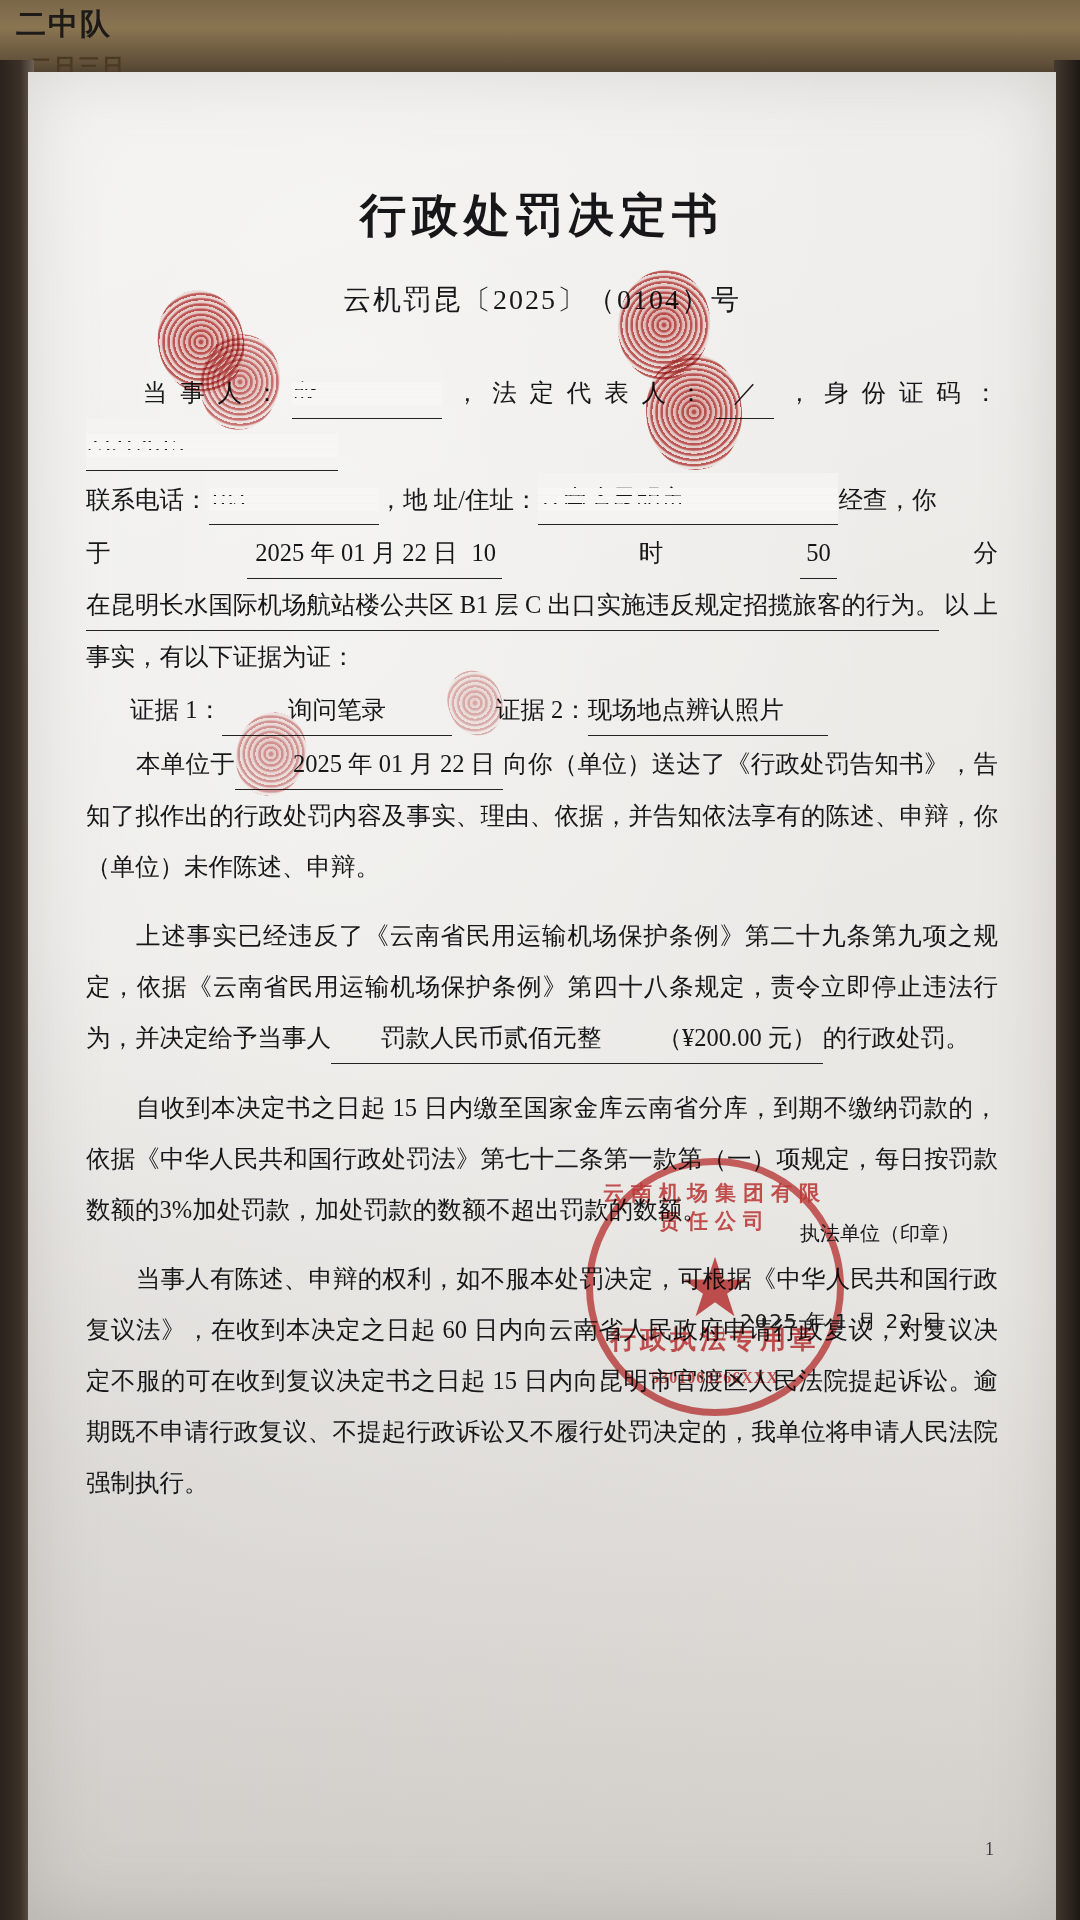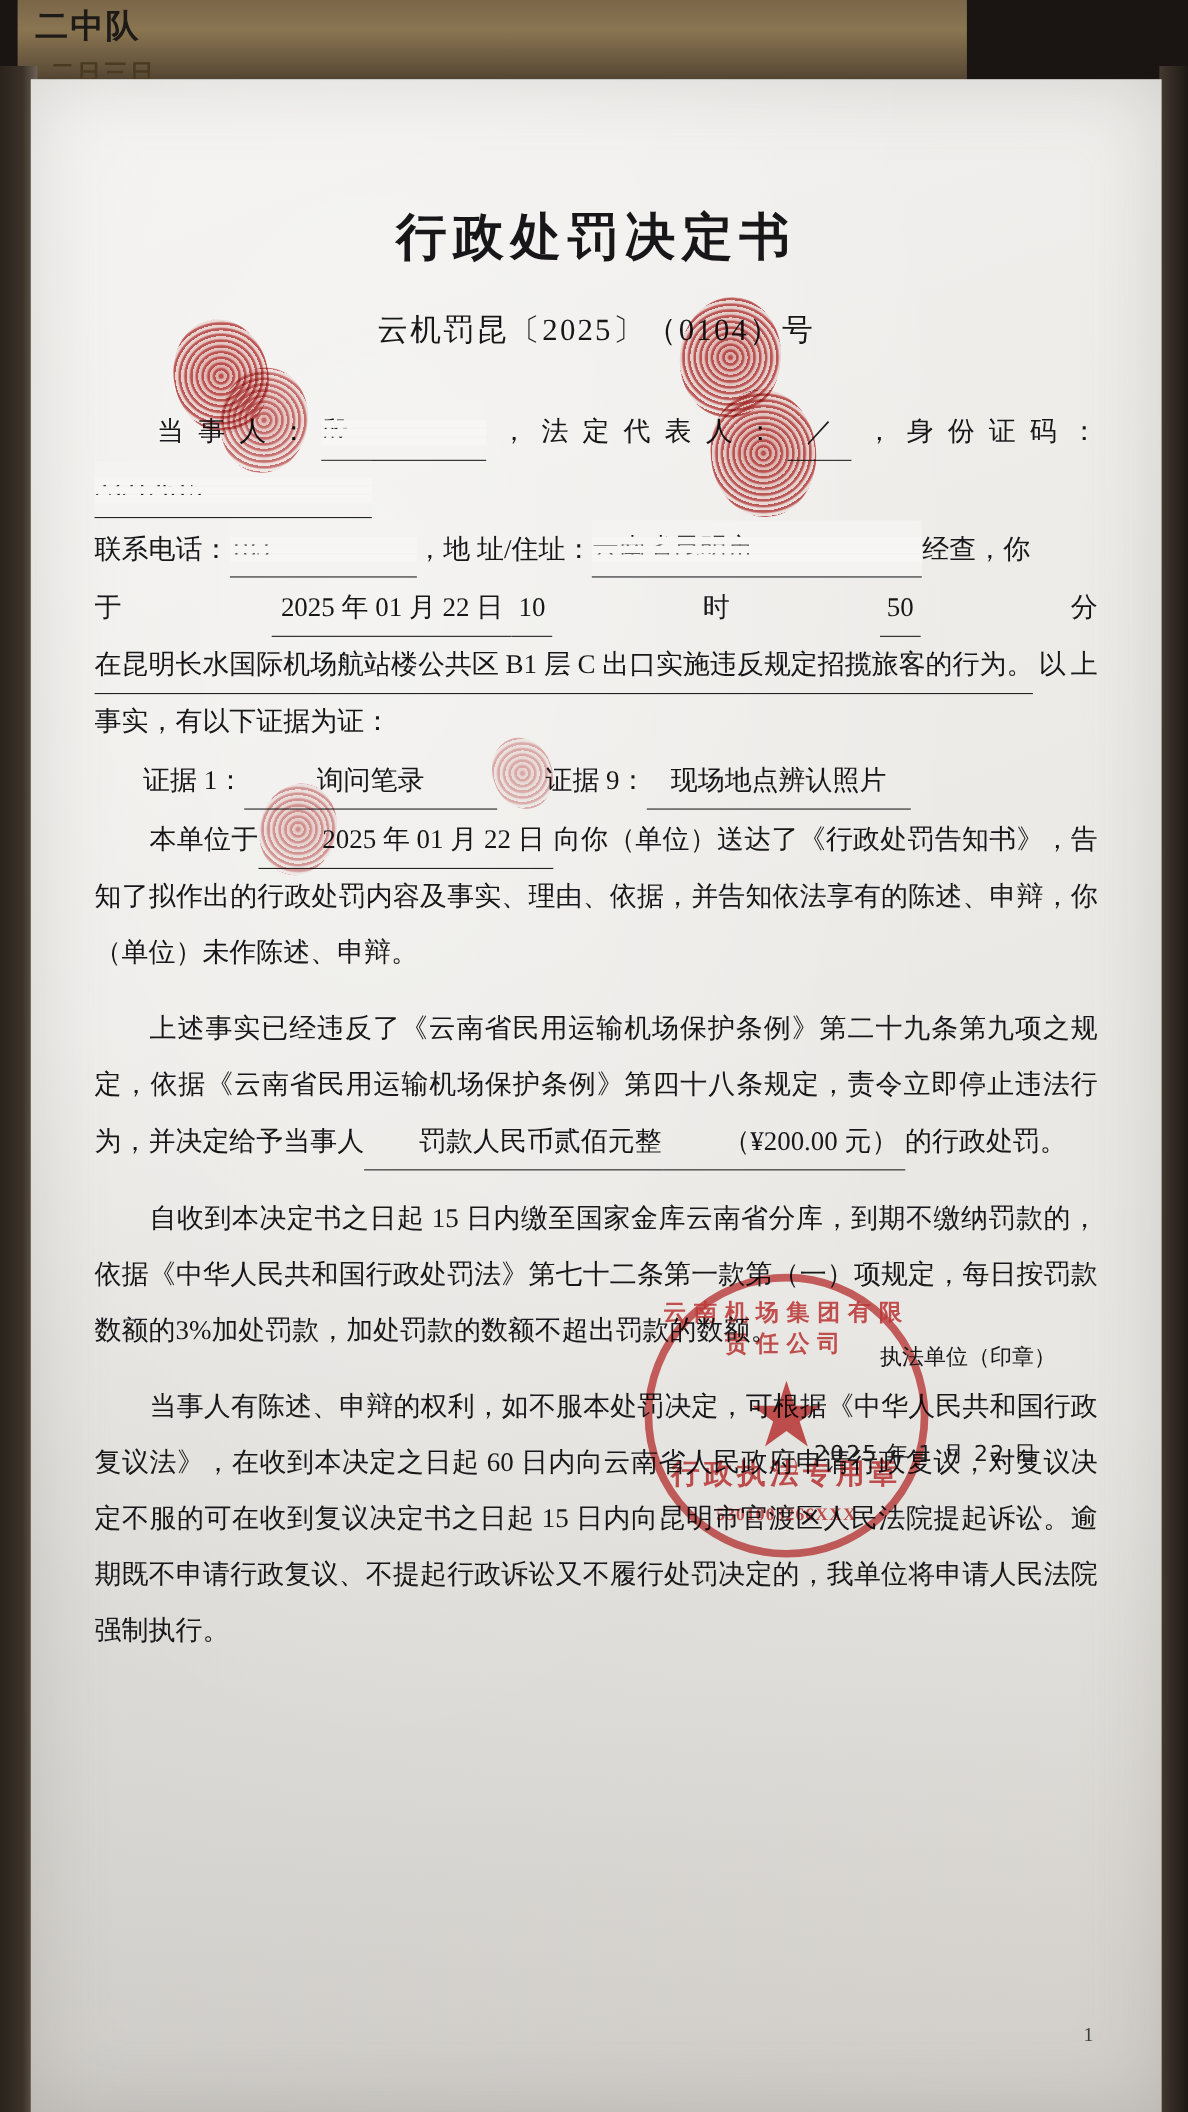--- a/index.html
+++ b/index.html
@@ -11,22 +11,22 @@
     width: 1080px;
     height: 1920px;
     position: relative;
     overflow: hidden;
     font-family: "Liberation Serif", "DejaVu Serif", serif;
   }
 
   
   .desk-top {
     position: absolute;
-    left: 16px; top: 0;
-    width: 863px; height: 92px;
+    left: 0; top: 0;
+    width: 1080px; height: 92px;
     background: linear-gradient(180deg, #6d5a42 0%, #7d6848 35%, #564staff 60%, #3a2f22 100%);
     background: linear-gradient(180deg, #7a6749 0%, #8a7551 30%, #5f4f39 70%, #2e2620 100%);
   }
   .desk-top .handwrite {
     position: absolute;
     color: #1d1a18;
     font-family: "DejaVu Sans", sans-serif;
     font-weight: bold;
     letter-spacing: 2px;
   }
@@ -229,21 +229,21 @@
 
       <p>
         <span>联系电话：</span><span class="redacted" style="width:170px; text-align:left;"><span>183</span></span><span>，地    址/住址：</span><span class="redacted" style="width:300px; text-align:left;"><span>云南省昆明市</span></span><span>经查，你</span>
       </p>
 
       <p>
         <span>于</span><span class="line-under" style="padding:0 8px;">2025 年 01 月 22 日</span><span class="line-under" style="padding:0 6px;">10</span><span>时</span><span class="line-under" style="padding:0 6px;">50</span><span>分</span><span class="line-under">在昆明长水国际机场航站楼公共区 B1 层 C 出口实施违反规定招揽旅客的行为。</span><span>以上事实，有以下证据为证：</span>
       </p>
 
       <p class="evidence-row">
-        <span class="sp"></span><span>证据 1：</span><span class="line-under" style="min-width:230px; text-align:center;">询问笔录</span><span class="sp"></span><span>证据 9：</span><span class="line-under" style="min-width:240px; text-align:center;">现场地点辨认照片</span>
+        <span class="sp"></span><span>证据 1：</span><span class="line-under" style="min-width:230px; text-align:center;">询问笔录</span><span class="sp"></span><span>证据 2：</span><span class="line-under" style="min-width:240px; ">现场地点辨认照片</span>
       </p>
 
       <p class="indent">
         <span>本单位于</span><span class="line-under" style="padding:0 8px;">2025 年 01 月 22 日</span><span>向你（单位）送达了《行政处罚告知书》，告知了拟作出的行政处罚内容及事实、理由、依据，并告知依法享有的陈述、申辩，你（单位）未作陈述、申辩。</span>
       </p>
 
       <p class="indent" style="margin-top:18px;">
         <span>上述事实已经违反了《云南省民用运输机场保护条例》第二十九条第九项之规定，依据《云南省民用运输机场保护条例》第四十八条规定，责令立即停止违法行为，并决定给予当事人</span><span class="line-under">罚款人民币贰佰元整</span><span class="line-under" style="padding:0 6px;">（¥200.00 元）</span><span>的行政处罚。</span>
       </p>
 

